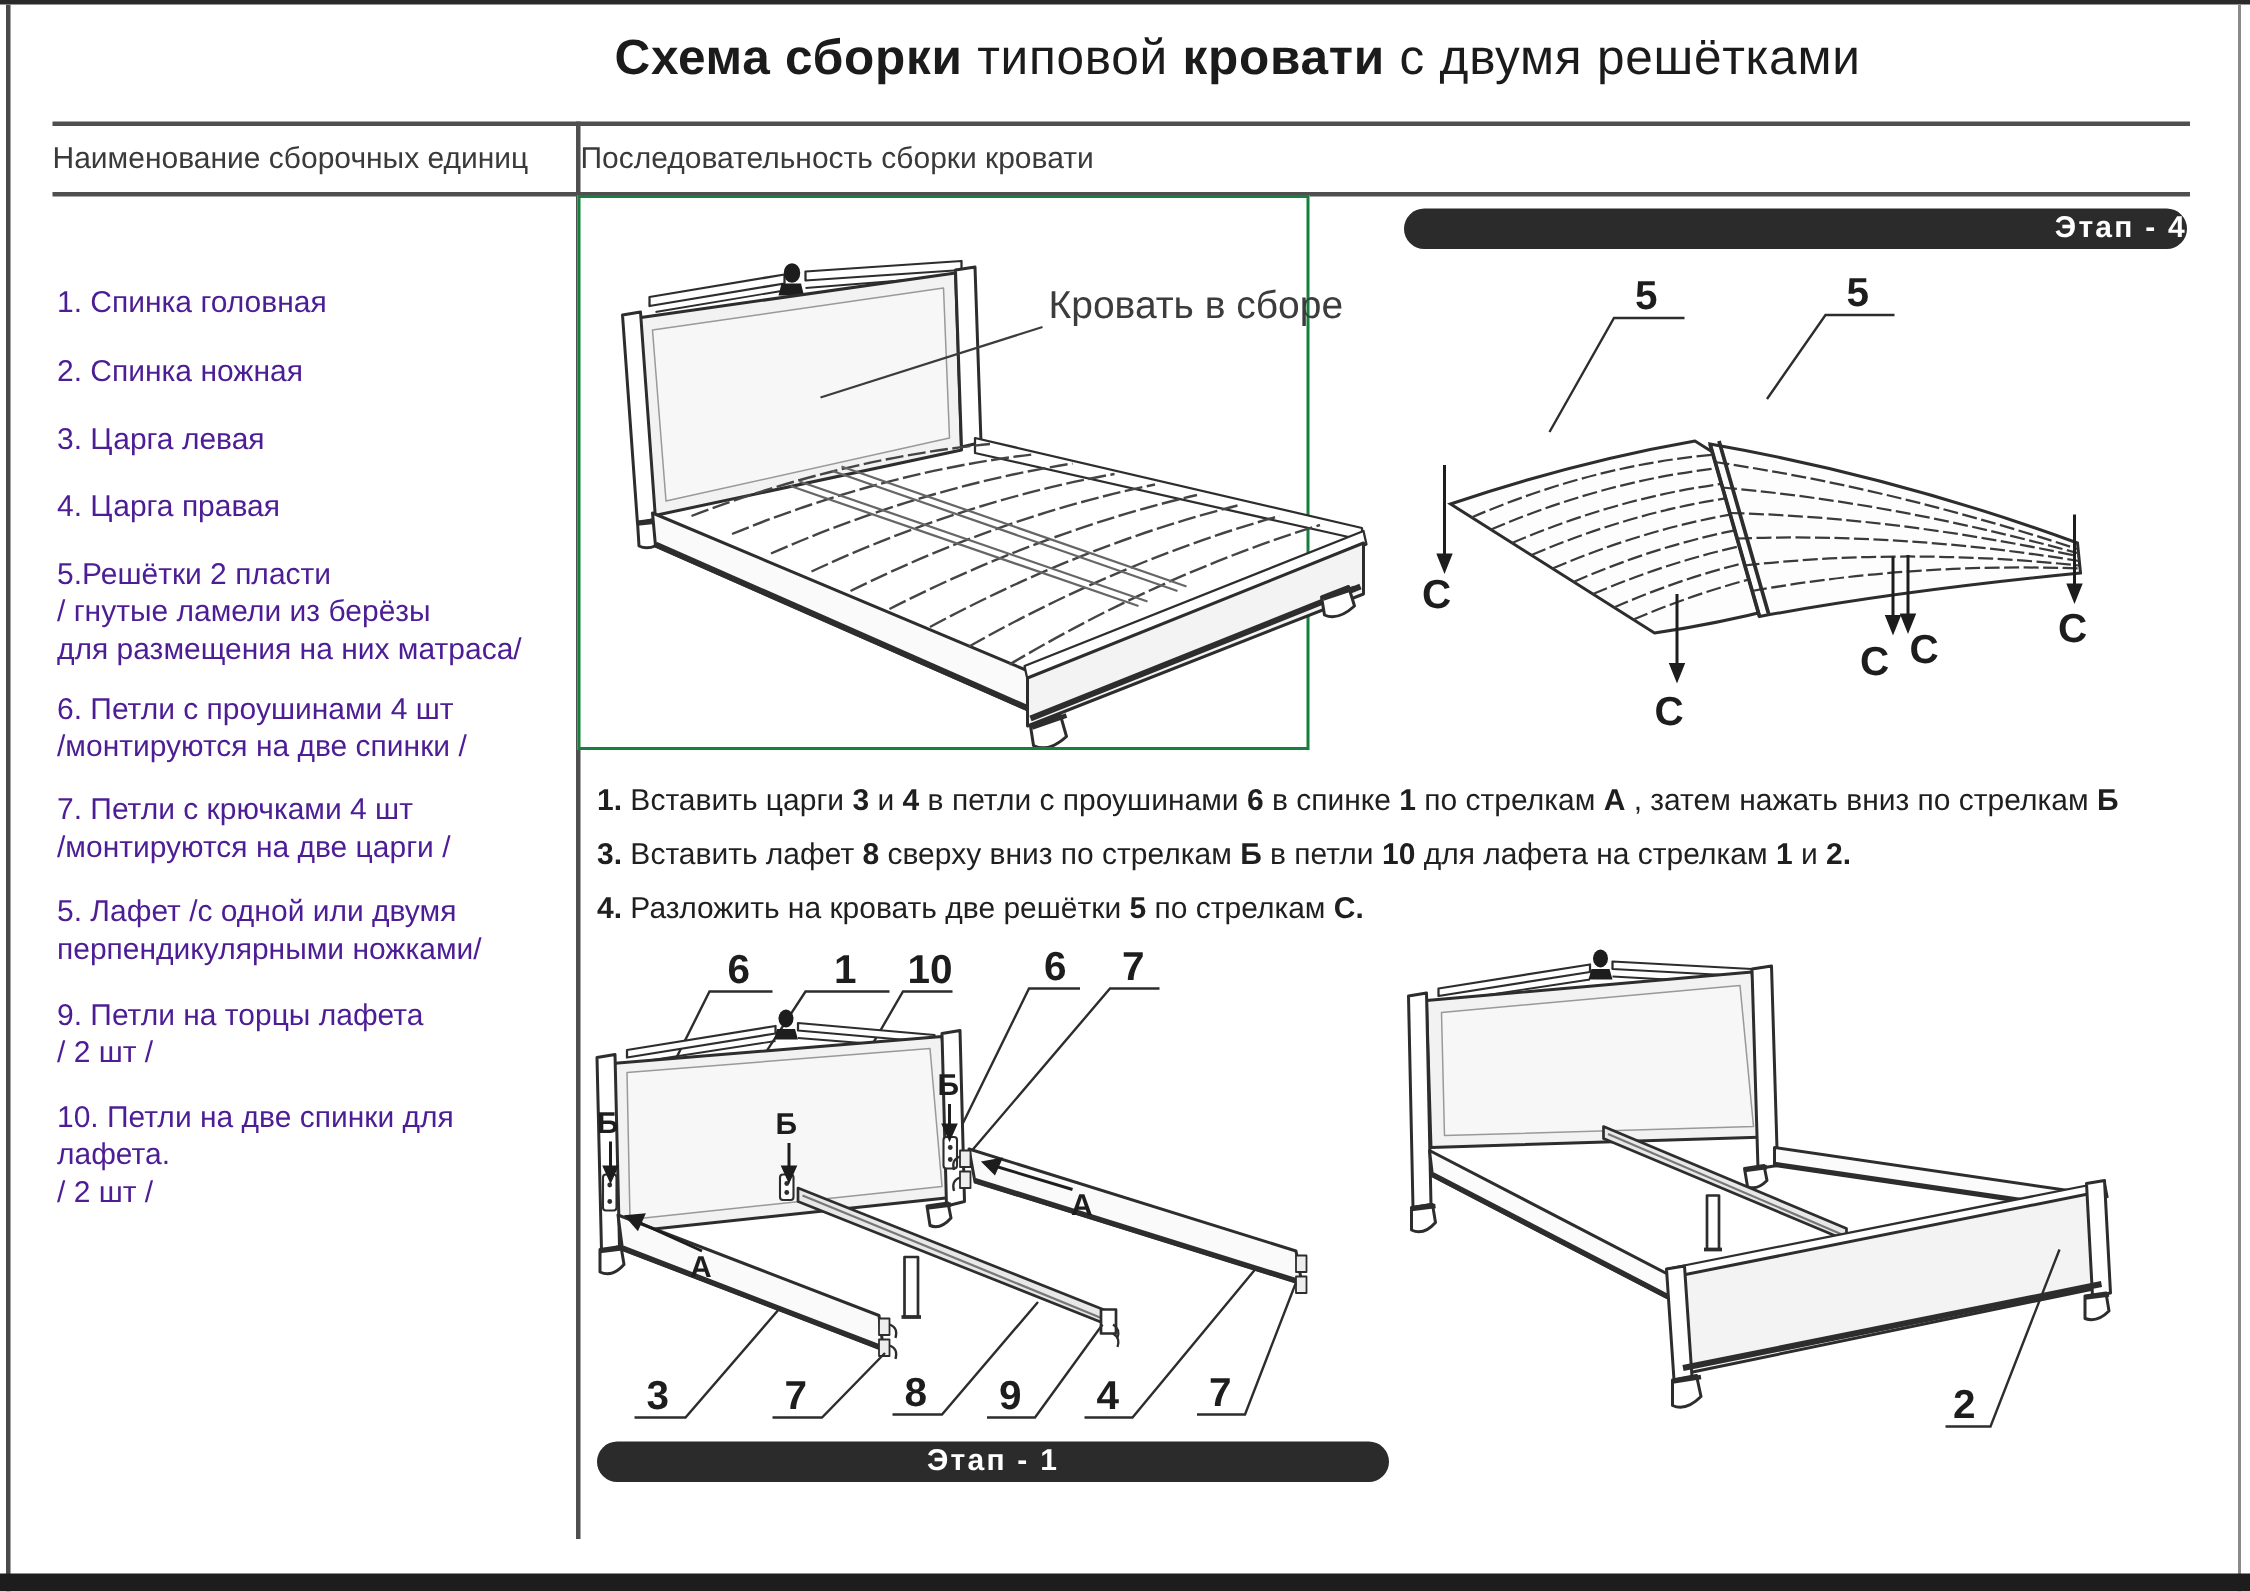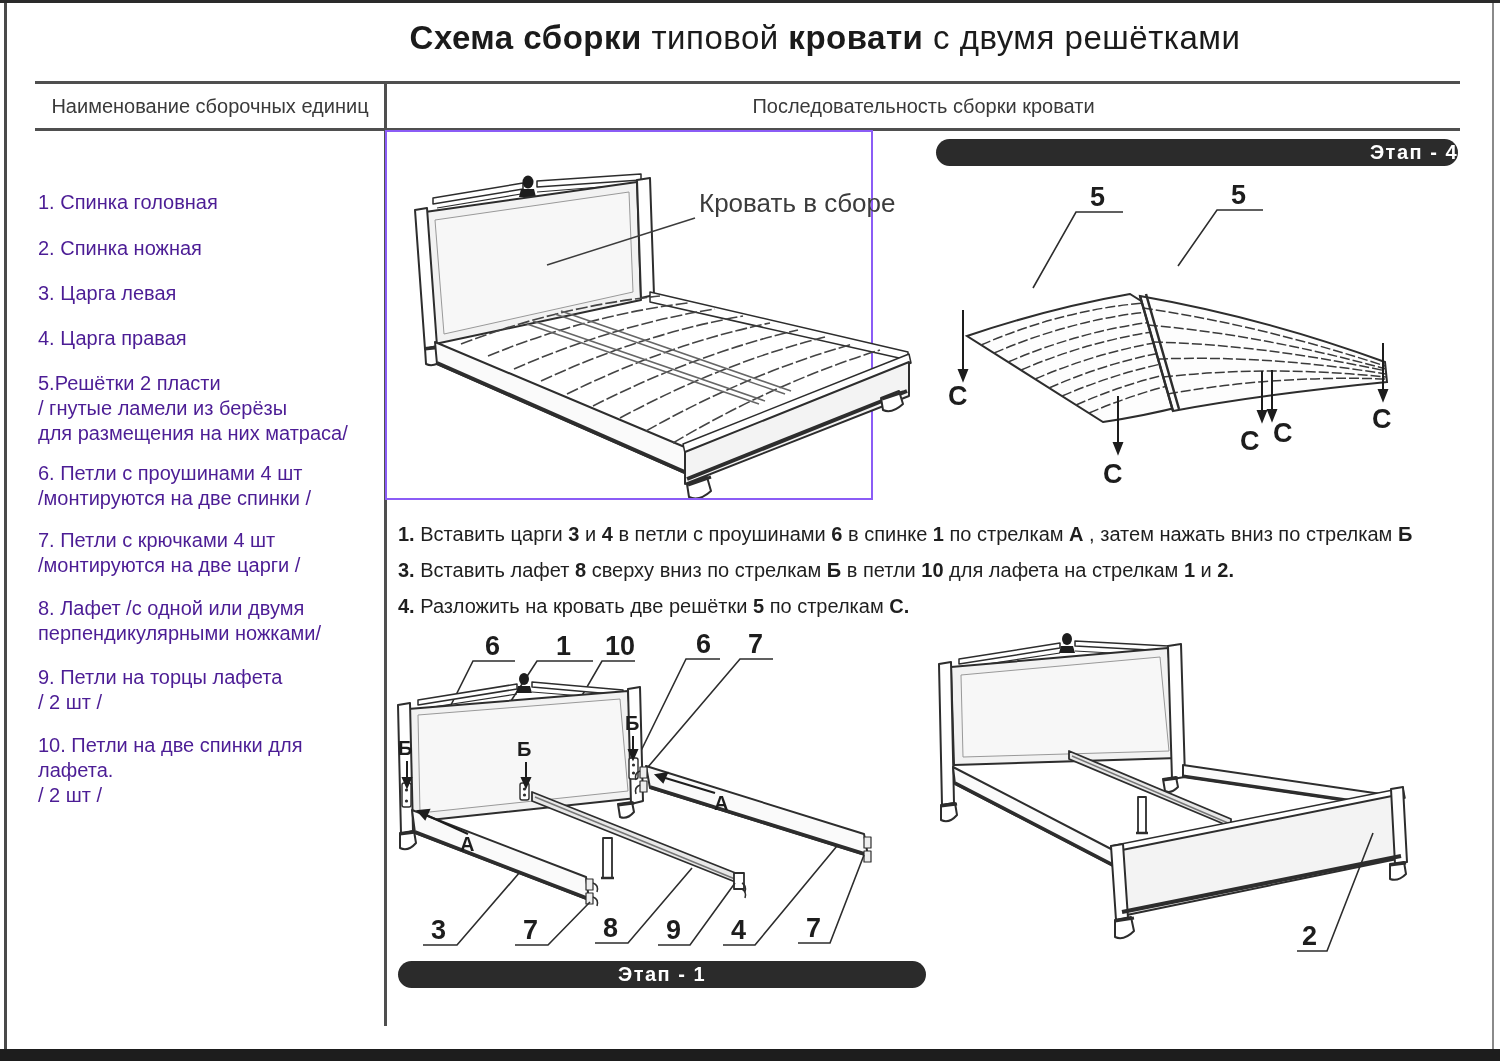--- a/index.html
+++ b/index.html
@@ -13,29 +13,29 @@
   .bottom-bar{position:absolute;left:0;bottom:0;width:1500px;height:12px;background:#1d1d1d;}
   .page-title{
     position:absolute;left:0;top:16px;width:1500px;padding-left:150px;box-sizing:border-box;
     text-align:center;font-size:33px;color:#1b1b1b;letter-spacing:0.5px;white-space:nowrap;
   }
   .page-title .b{font-weight:bold;}
   .rule{position:absolute;left:35px;width:1425px;height:3px;background:#4f4f4f;}
   .rule-top{top:78px;}
   .rule-mid{top:125px;}
   .vdiv{position:absolute;left:384px;top:78px;width:3px;height:945px;background:#4f4f4f;}
-  .col-header{position:absolute;top:92px;font-size:20px;color:#3a3a3a;text-align:center;}
+  .col-header{position:absolute;top:92px;font-size:20px;color:#3a3a3a;text-align:left;}
   .col-header.left{left:35px;width:350px;}
   .col-header.right{left:387px;width:1073px;}
   .part-item{
     position:absolute;left:38px;width:342px;font-size:20px;line-height:25px;
     color:#4c1d95;white-space:pre-line;
   }
   .assembled-box{position:absolute;left:385px;top:127px;width:488px;height:370px;
-    border:2px solid #8b5cf6;box-sizing:border-box;background:#fff;}
+    border:2px solid #15803d;box-sizing:border-box;background:#fff;}
   .banner{
     position:absolute;height:27px;background:#2b2b2b;border-radius:14px;color:#ffffff;
     text-align:center;font-weight:bold;font-size:20px;letter-spacing:1.5px;line-height:27px;
   }
   .banner-stage4{left:936px;top:136px;width:522px;text-align:right;}
   .banner-stage1{left:398px;top:958px;width:528px;}
   .banner-stage23{left:944px;top:958px;width:518px;}
   .diagram{position:absolute;}
   .d-stage4{left:935px;top:165px;}
   .d-stage1{left:390px;top:612px;}
@@ -73,21 +73,21 @@
     <div class="part-item" style="top:233px">2. Спинка ножная</div>
     <div class="part-item" style="top:278px">3. Царга левая</div>
     <div class="part-item" style="top:323px">4. Царга правая</div>
     <div class="part-item" style="top:368px">5.Решётки  2 пласти
 / гнутые ламели из берёзы
 для размещения на них матраса/</div>
     <div class="part-item" style="top:458px">6. Петли с проушинами 4 шт
 /монтируются на две спинки /</div>
     <div class="part-item" style="top:525px">7. Петли с крючками 4 шт
 /монтируются на две царги /</div>
-    <div class="part-item" style="top:593px">8. Лафет /с одной или двумя
+    <div class="part-item" style="top:593px">5. Лафет /с одной или двумя
 перпендикулярными ножками/</div>
     <div class="part-item" style="top:662px">9. Петли на торцы лафета
 / 2 шт /</div>
     <div class="part-item" style="top:730px">10. Петли на две спинки для лафета.
 / 2 шт /</div>
   </div>
 
   <div class="assembled-box">
     <svg width="536" height="366" viewBox="0 0 536 366">
       <g stroke="#2d2d2d" stroke-width="2" fill="none" stroke-linejoin="round">

